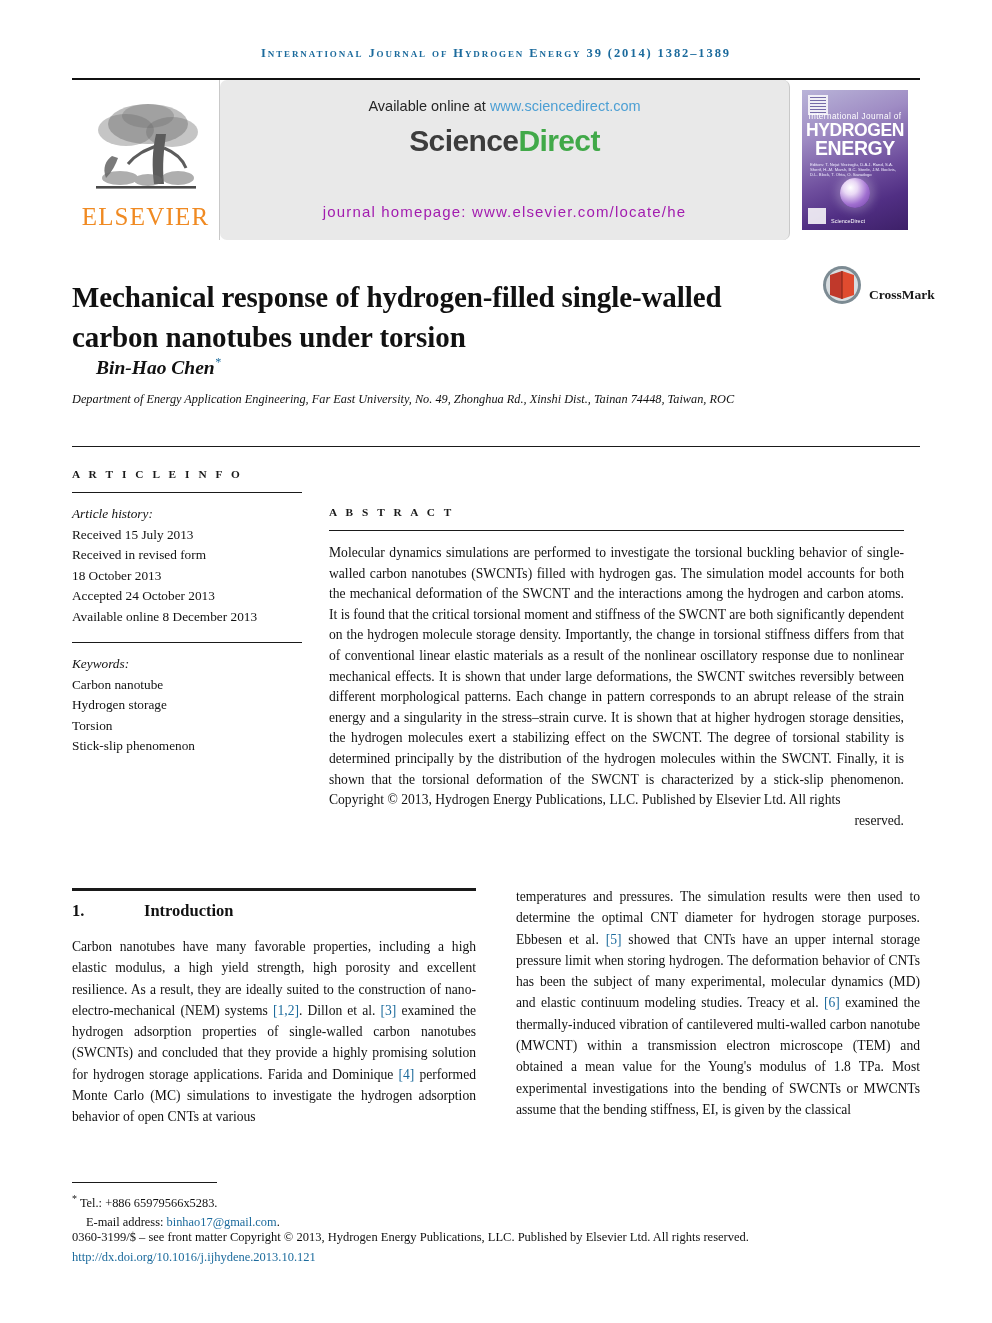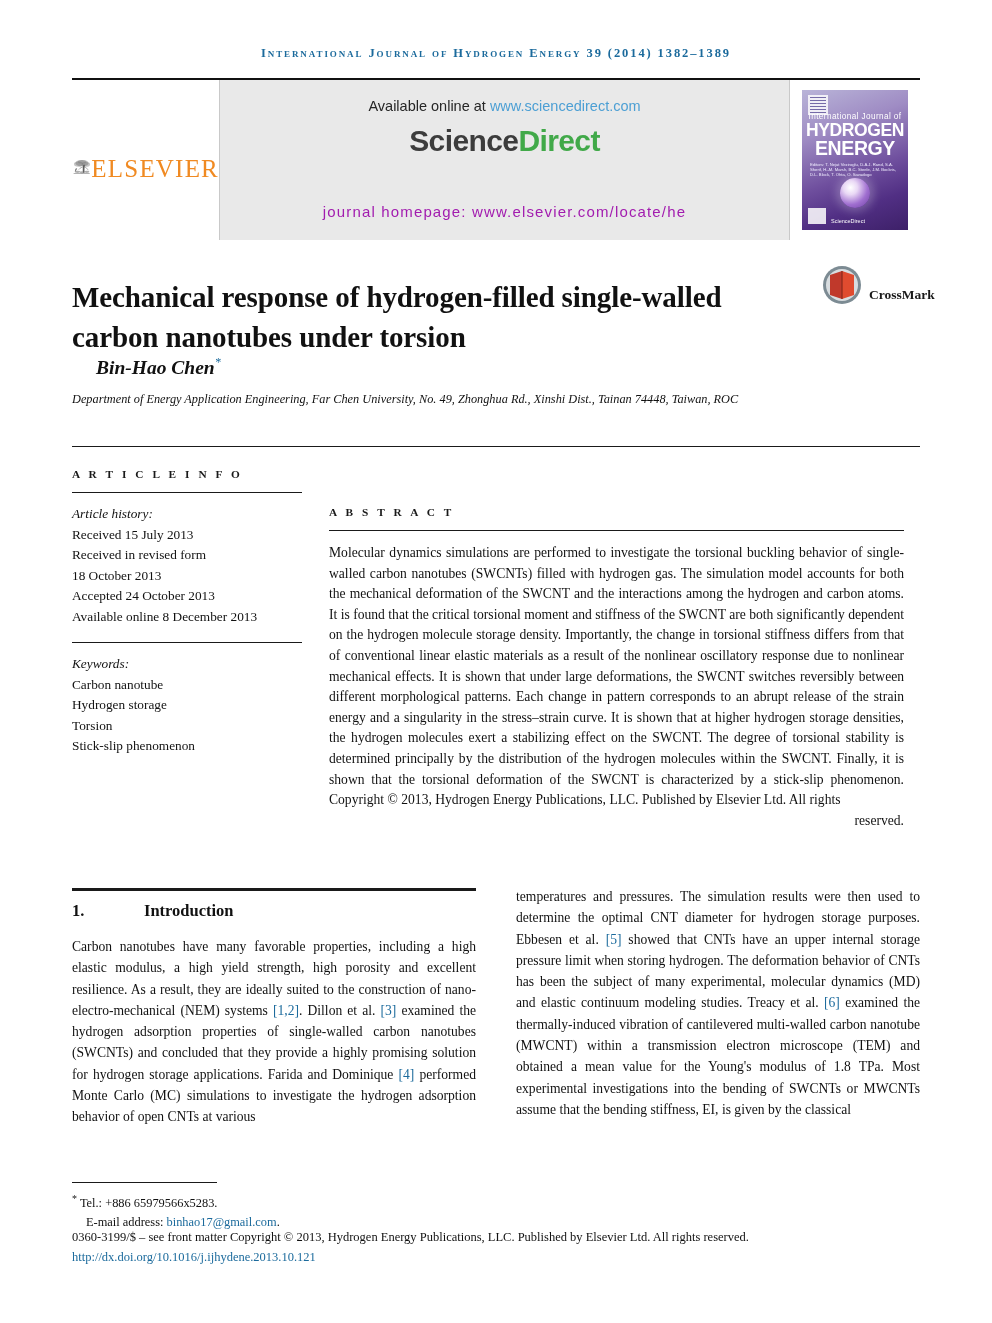--- a/index.html
+++ b/index.html
@@ -35,21 +35,21 @@
     position: absolute;
     top: 78px; left: 72px;
     width: 848px; height: 162px;
     border-top: 2px solid #111;
     display: flex;
     align-items: stretch;
   }
   .brand-cell {
     width: 148px;
     display: flex;
-    flex-direction: row;
+    flex-direction: column;
     align-items: center;
     justify-content: flex-start;
     padding-top: 14px;
     border-right: 1px solid #c9c9c9;
   }
   .tree-svg { width: 120px; height: 108px; display:block; }
   .elsevier-word {
     font-family: "Liberation Serif", serif;
     color: #f08a22;
     font-size: 25px;
@@ -59,20 +59,21 @@
   }
 
   .sd-cell {
     flex: 1;
     background: #e9e9e9;
     position: relative;
     display: flex;
     flex-direction: column;
     align-items: center;
     border-right: 1px solid #c9c9c9;
+    border-radius: 7px;
   }
   .avail-line {
     margin-top: 18px;
     font-family: "Liberation Sans", sans-serif;
     font-size: 14.5px;
     color: #262626;
   }
   .avail-line .url { color: #4c9fd4; }
   .sd-logo {
     margin-top: 10px;
@@ -360,21 +361,21 @@
       <path d="M20 6 L20 34 L32 30 L32 10 Z" fill="#e04b2f"></path>
       <path d="M20 6 L20 34" stroke="#8e2a1d" stroke-width="1.3"></path>
     </svg>
     <span class="cm-text">CrossMark</span>
   </div>
 
   <div class="author">
     <span>Bin-Hao Chen</span><sup>*</sup>
   </div>
 
-  <div class="affiliation">Department of Energy Application Engineering, Far Chen University, No. 49, Zhonghua Rd., Xinshi Dist., Tainan 74448, Taiwan, ROC</div>
+  <div class="affiliation">Department of Energy Application Engineering, Far East University, No. 49, Zhonghua Rd., Xinshi Dist., Tainan 74448, Taiwan, ROC</div>
 
   <div class="rule-top"></div>
 
   <div class="col-info">
     <div class="sec-label">A R T I C L E   I N F O</div>
     <div class="thin-rule"></div>
     <div class="info-body">
       <div class="it">Article history:</div>
       <div>Received 15 July 2013</div>
       <div>Received in revised form</div>

